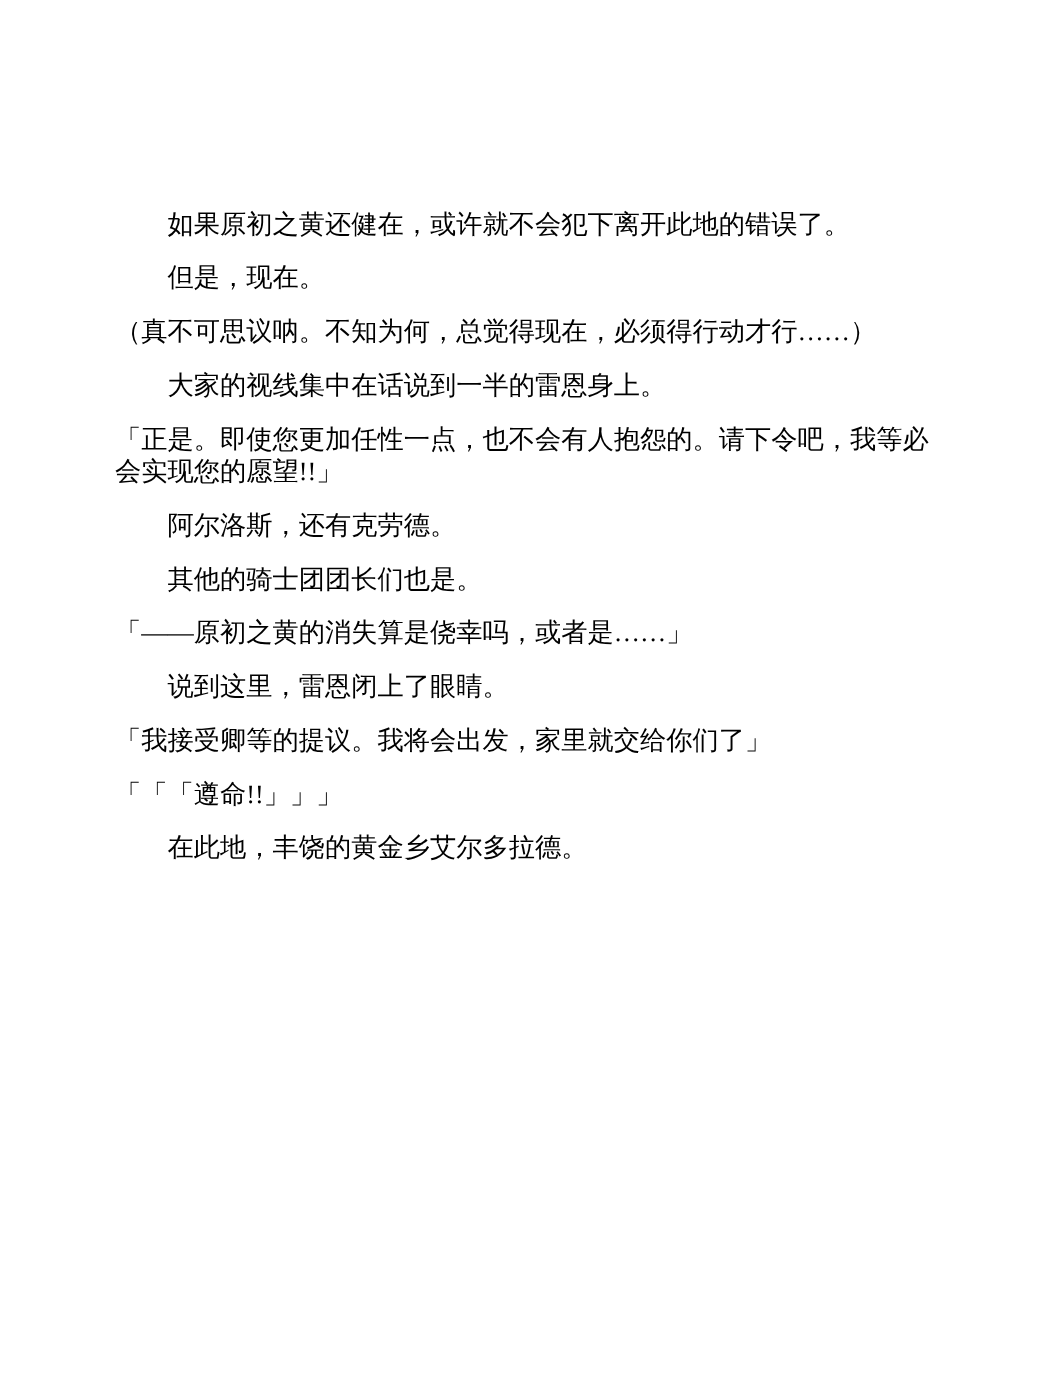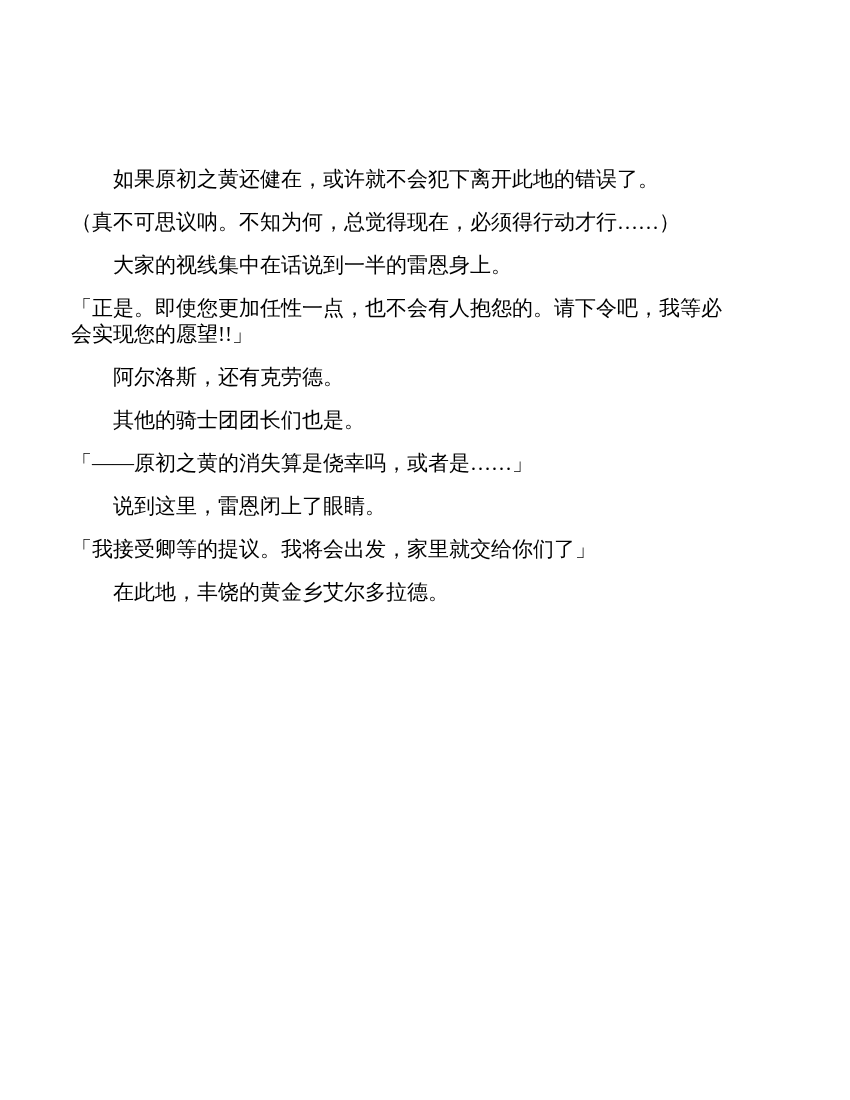--- a/index.html
+++ b/index.html
@@ -15,21 +15,21 @@
     position: relative;
     width: 850px;
     height: 1100px;
     background: var(--bg);
     overflow: hidden;
     font-family: "Liberation Serif", "DejaVu Serif", serif;
   }
   .text-block {
     position: absolute;
     top: 166px;
-    left: 71px;
+    left: 92px;
     width: 676px;
     color: var(--fg);
     font-size: 21px;
     line-height: 26px;
     text-align: left;
   }
   .text-block p {
     margin: 0 0 17px 0;
     white-space: pre-wrap;
     word-break: break-all;
@@ -37,24 +37,26 @@
   .text-block p.indent {
     text-indent: 2em;
   }
 </style>
 </head>
 <body>
 
 <main class="page">
   <div class="text-block">
       <p class="indent">如果原初之黄还健在，或许就不会犯下离开此地的错误了。</p>
+      <p class="indent">但是，现在。</p>
       <p>（真不可思议呐。不知为何，总觉得现在，必须得行动才行……）</p>
       <p class="indent">大家的视线集中在话说到一半的雷恩身上。</p>
       <p>「正是。即使您更加任性一点，也不会有人抱怨的。请下令吧，我等必
 会实现您的愿望!!」</p>
       <p class="indent">阿尔洛斯，还有克劳德。</p>
       <p class="indent">其他的骑士团团长们也是。</p>
       <p>「——原初之黄的消失算是侥幸吗，或者是……」</p>
       <p class="indent">说到这里，雷恩闭上了眼睛。</p>
       <p>「我接受卿等的提议。我将会出发，家里就交给你们了」</p>
+      <p>「「「遵命!!」」」</p>
       <p class="indent">在此地，丰饶的黄金乡艾尔多拉德。</p>
     </div>
 </main>
 
 </body></html>

